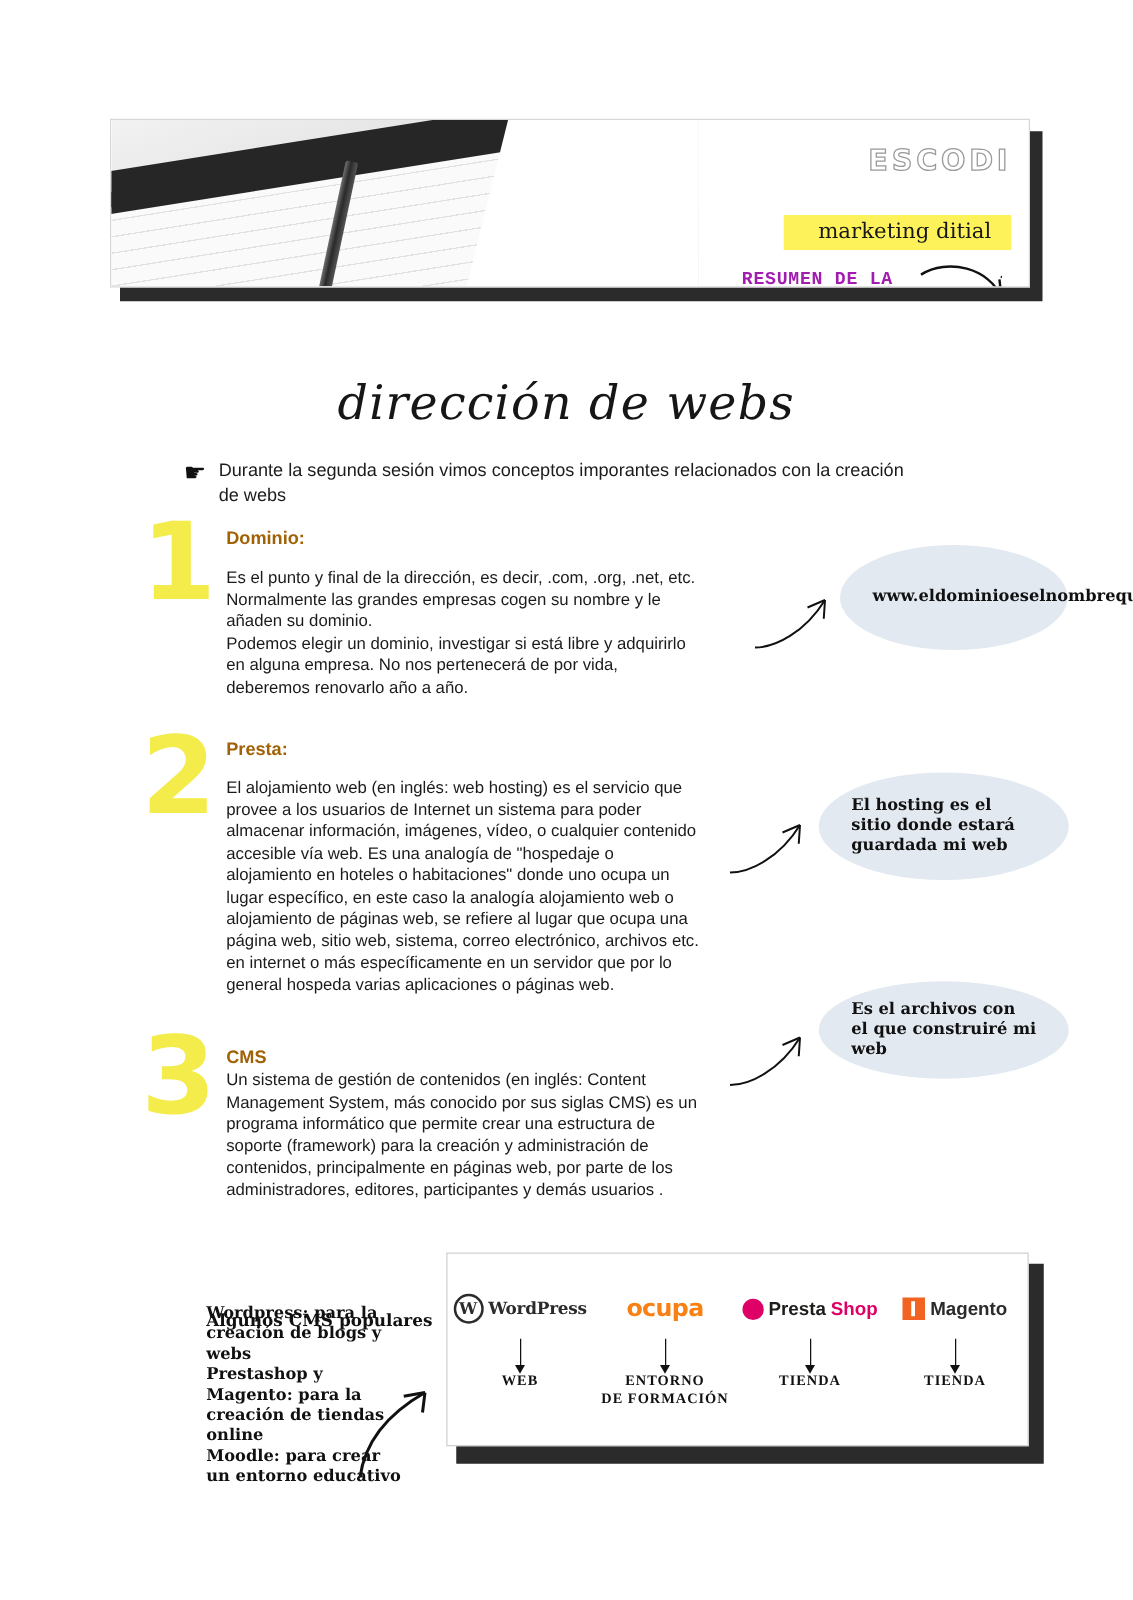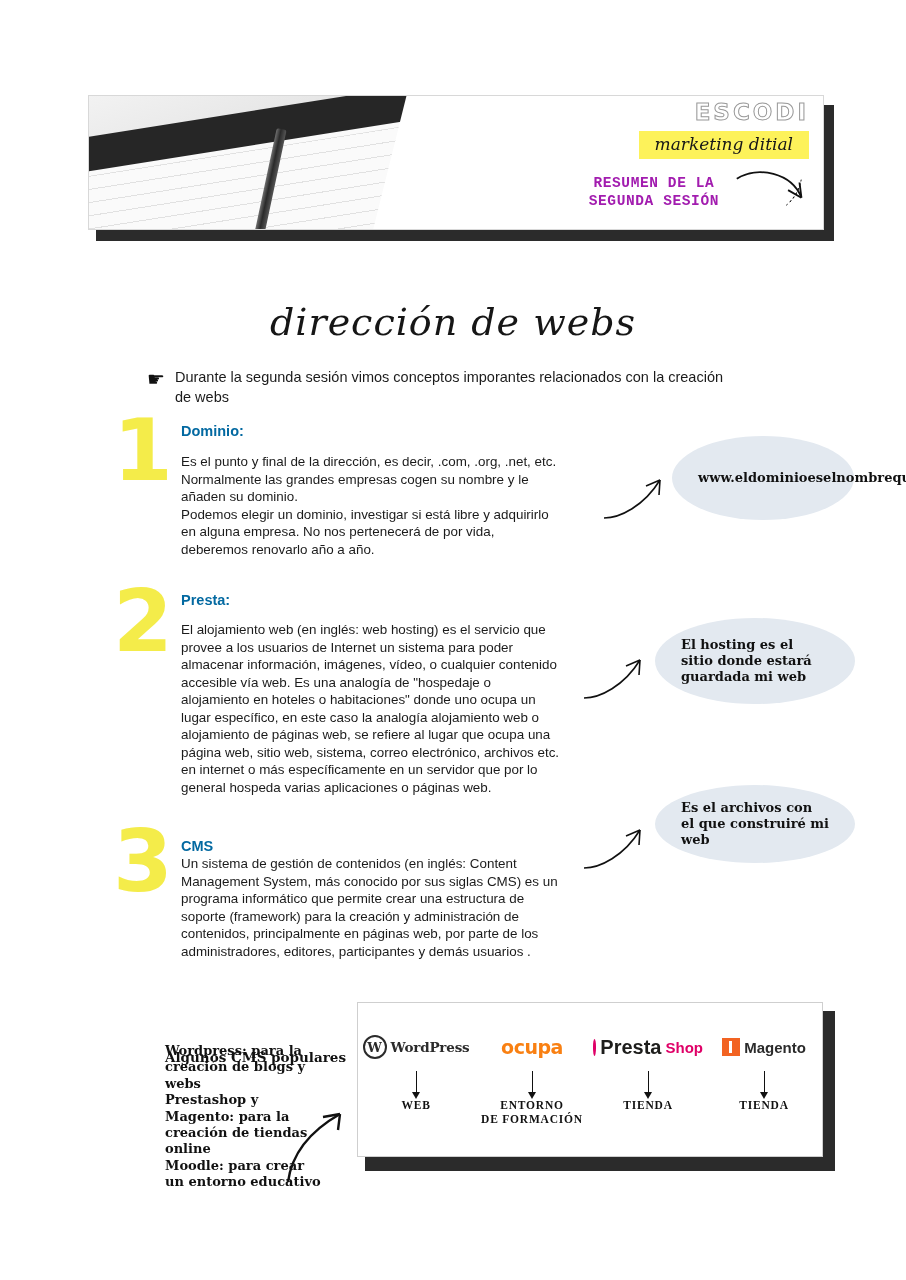--- a/index.html
+++ b/index.html
@@ -98,44 +98,44 @@
   .photo-fade {
     position: absolute;
     left: 300px; top: -10px;
     width: 260px; height: 160px;
     background: #ffffff;
     transform: skewX(-14deg);
   }
   .banner-right {
     position: absolute;
     right: 14px;
-    top: 3px;
+    top: 20px;
     width: 280px;
     text-align: right;
   }
   .escodi {
     font-family: "DejaVu Sans", sans-serif;
     font-size: 23px;
     letter-spacing: 3px;
     color: #ffffff;
     -webkit-text-stroke: 1px #9a9a9a;
     text-shadow:
       0 0 0 #999;
     font-weight: 700;
     margin-bottom: 6px;
   }
   .hl-marketing {
     display: inline-block;
     background: #fdf25a;
-    padding: 3px 16px 5px 16px;
-    font-family: "DejaVu Serif", serif;
-    font-style: italic;
+    padding: 3px 16px 5px 28px;
+    font-family: "DejaVu Serif", serif;
     font-size: 17px;
     color: #171717;
     margin-bottom: 10px;
+    margin-top: 24px;
   }
   .resumen {
     font-family: Liberation Mono, monospace;
     font-weight: 700;
     font-size: 14.5px;
     letter-spacing: 0.6px;
     line-height: 1.25;
     color: #a21caf;
     text-align: center;
     display: inline-block;
@@ -189,21 +189,21 @@
     font-family: "DejaVu Sans", sans-serif;
     font-weight: 700;
     font-size: 86px;
     line-height: 0.82;
     color: #f4ec4a;
   }
   .sec-head {
     position: absolute;
     font-weight: 700;
     font-size: 14.5px;
-    color: #0369a1;
+    color: #a16207;
   }
   .sec-body {
     position: absolute;
     width: 382px;
     font-size: 13.4px;
     line-height: 1.31;
     color: #1b1b1b;
   }
 
   
@@ -315,21 +315,21 @@
   .wp-circle {
     width: 20px; height: 20px; border-radius: 50%;
     border: 2px solid #2b2b2b; color:#2b2b2b;
     font-family: "DejaVu Serif", serif;
     font-size: 13px; font-weight: 700;
     display:flex; align-items:center; justify-content:center;
   }
   .wp-text { font-family:"DejaVu Serif", serif; font-size: 13.5px; color:#2b2b2b; letter-spacing:-0.2px;}
   .moodle-text { color:#f98012; font-family:"DejaVu Sans", sans-serif; font-size:19px; font-weight:700; letter-spacing:-0.5px;}
   .ps-dot { width:17px;height:17px;border-radius:50%;background:#df0067; display:inline-block;}
-  .ps-a { color:#1d1d1b; font-size:20px; font-weight:700;text-align:center;}
+  .ps-a { color:#1d1d1b; font-size:15px; font-weight:700;text-align:center;}
   .ps-b { color:#df0067; font-size:15px; font-weight:700;}
   .mg-sq { width:18px;height:18px;background:#f26322; display:inline-block; position:relative;}
   .mg-sq::after{content:"";position:absolute;left:7px;top:3px;width:3px;height:12px;background:#fff;}
   .mg-text{ color:#2b2b2b; font-size:15px; font-family:"Liberation Sans",sans-serif;}
 </style>
 </head>
 <body>
 
 <div class="banner-wrap">
   <div class="banner-shadow"></div>

